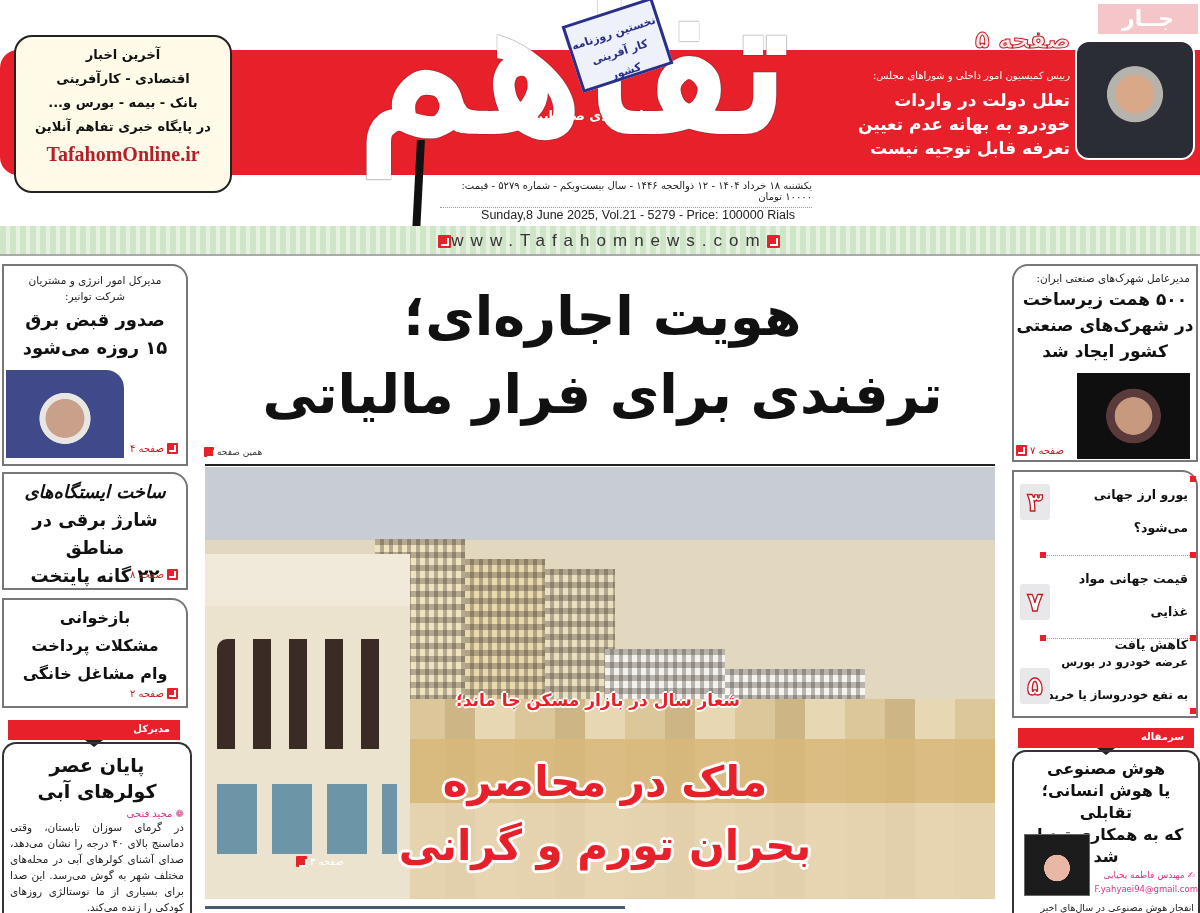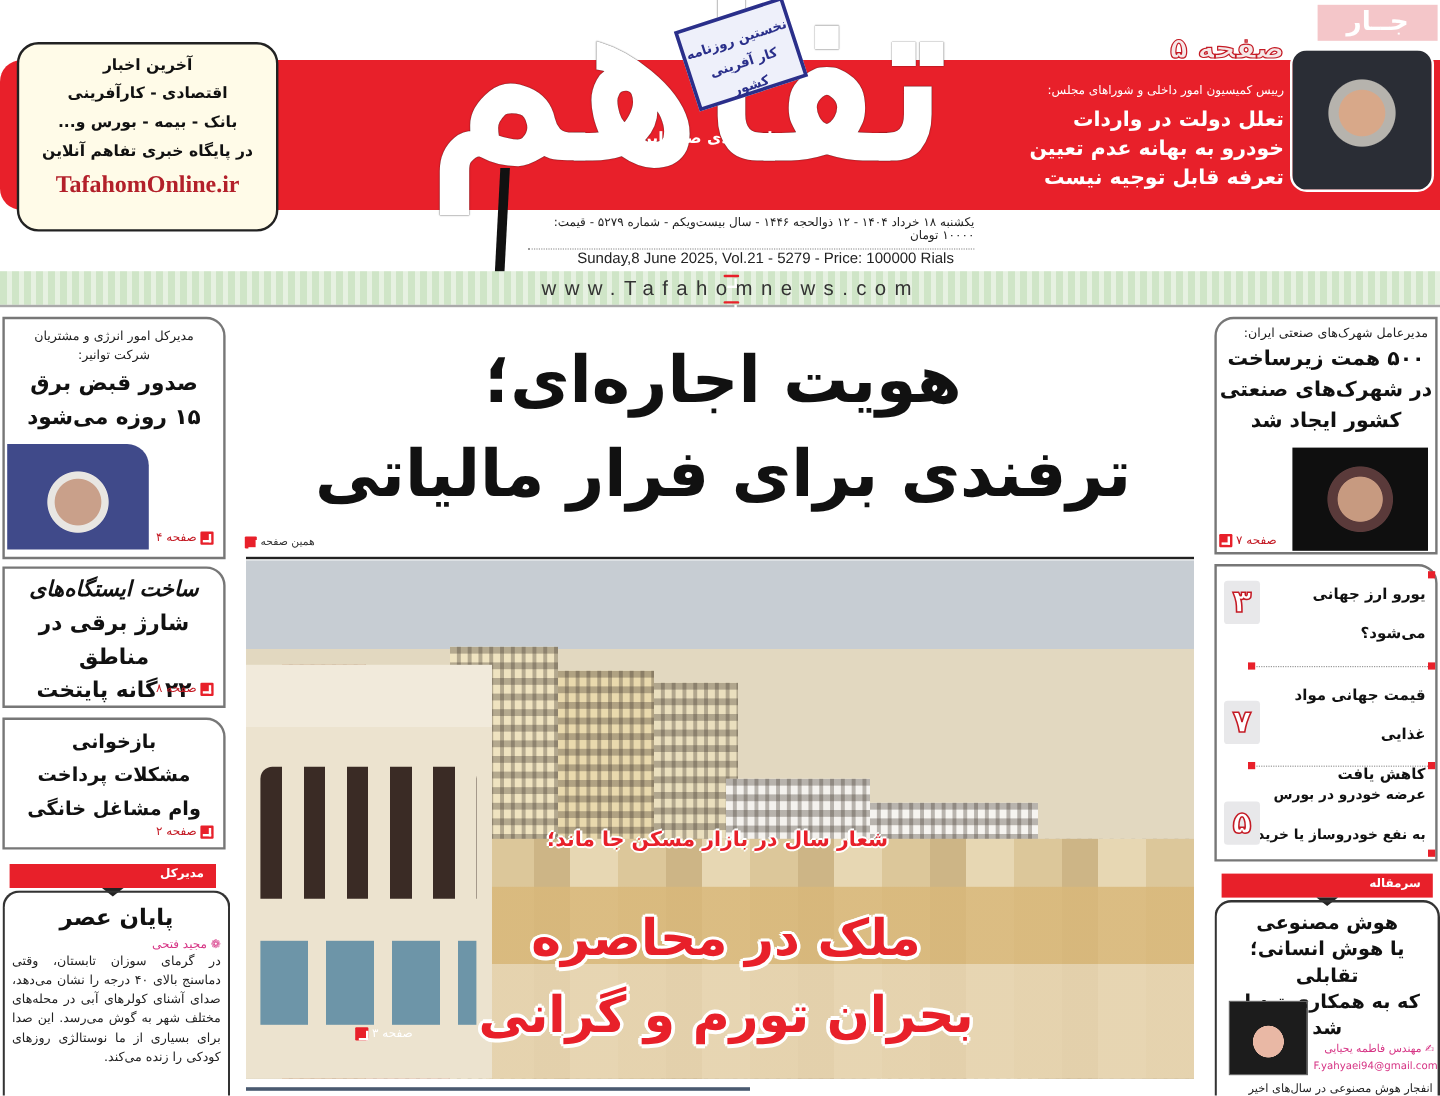--- a/index.html
+++ b/index.html
@@ -14,21 +14,21 @@
 
   .logo { position: absolute; left: 410px; top: 0px; width: 390px; height: 250px; }
   .logo-text { position: absolute; right: 10px; top: -30px; font-family: "DejaVu Serif", serif; font-size: 190px; font-weight: bold; color: #ffffff; line-height: 1; direction: rtl; text-shadow: 0 0 1px #000; }
   .logo-stem { position: absolute; left: 4px; top: 140px; width: 8px; height: 112px; background: #111; transform: skewX(-3deg); }
   .logo-tag { position: absolute; left: 110px; top: 108px; font-size: 13px; font-weight: bold; color: #fff; direction: rtl; }
   .stamp { position: absolute; left: 570px; top: 10px; width: 95px; height: 70px; border: 3px solid #2a2f8a; background: #eef0fa; transform: rotate(-18deg); text-align: center; direction: rtl; color: #2a2f8a; font-size: 11px; font-weight: bold; line-height: 20px; padding-top: 10px; }
   .date-fa { position: absolute; left: 440px; top: 180px; width: 372px; font-size: 10px; direction: rtl; text-align: right; color: #222; border-bottom: 1px dotted #999; padding-bottom: 5px; }
   .date-en { position: absolute; left: 452px; top: 208px; width: 372px; font-family: "Liberation Sans", sans-serif; font-size: 12.5px; text-align: center; color: #222; }
 
   .green-strip { position: absolute; left: 0; top: 226px; width: 1200px; height: 30px; background: repeating-linear-gradient(90deg, #cfe5c7 0 6px, #e6f1e1 6px 10px); border-bottom: 2px solid #aaa; }
-  .site-url { position: absolute; left: 430px; top: 229px; width: 358px; height: 24px; display: flex; align-items: center; justify-content: space-between; flex-direction: column; }
+  .site-url { position: absolute; left: 430px; top: 229px; width: 358px; height: 24px; display: flex; align-items: center; justify-content: center; }
   .site-url-text { font-family: "Liberation Sans", sans-serif; font-size: 17px; letter-spacing: 7px; color: #333; }
   .mini-arrow { display: inline-block; width: 13px; height: 13px; background: #e8202a; position: relative; border-radius: 1px; }
   .mini-arrow::after { content: ""; position: absolute; left: 3px; top: 3px; width: 6px; height: 6px; border-right: 2px solid #fff; border-bottom: 2px solid #fff; }
 
   .jar-tab { position: absolute; left: 1098px; top: 4px; width: 100px; height: 30px; background: #f4c6c9; color: #fff; font-size: 22px; font-weight: bold; text-align: center; line-height: 30px; direction: rtl; }
   .page5-label { position: absolute; left: 975px; top: 26px; font-size: 24px; font-weight: bold; color: #f5e8e8; direction: rtl; -webkit-text-stroke: 1px #c41a24; }
   .top-right-photo { position: absolute; left: 1075px; top: 40px; width: 120px; height: 120px; border-radius: 14px; background: radial-gradient(circle at 50% 45%, #d8a889 0 22%, #b6b3ad 23% 32%, #2a2d35 33%); border: 2px solid #fff; }
   .top-right-kicker { position: absolute; right: 130px; top: 70px; font-size: 10px; color: #fff; direction: rtl; }
   .top-right-headline { position: absolute; right: 130px; top: 88px; width: 220px; font-size: 17px; font-weight: bold; color: #fff; direction: rtl; text-align: right; line-height: 24px; }
 
@@ -142,20 +142,21 @@
   <div class="side-head" style="font-size:16px;">وام مشاغل خانگی</div>
 </div>
 <div class="page-ref" style="left:130px; top:688px;">
   <span class="mini-arrow"></span>
   <span>صفحه ۲</span>
 </div>
 
 <div class="label-bar" style="left:8px; top:720px; width:172px;">مدیرکل</div>
 <div class="op-box" style="left:2px; top:742px; width:190px; height:175px; padding:8px 6px 0;">
   <div class="op-head">پایان عصر</div>
+  <div class="op-head">کولرهای آبی</div>
   <div class="byline" style="margin-top:4px;">❁ مجید فتحی</div>
   <div class="body-text">در گرمای سوزان تابستان، وقتی دماسنج بالای ۴۰ درجه را نشان می‌دهد، صدای آشنای کولرهای آبی در محله‌های مختلف شهر به گوش می‌رسد. این صدا برای بسیاری از ما نوستالژی روزهای کودکی را زنده می‌کند.</div>
 </div>
 
 <div class="main-headline">
   <div>هویت اجاره‌ای؛</div>
   <div>ترفندی برای فرار مالیاتی</div>
 </div>
 <div class="same-page">
   <span>همین صفحه</span>

